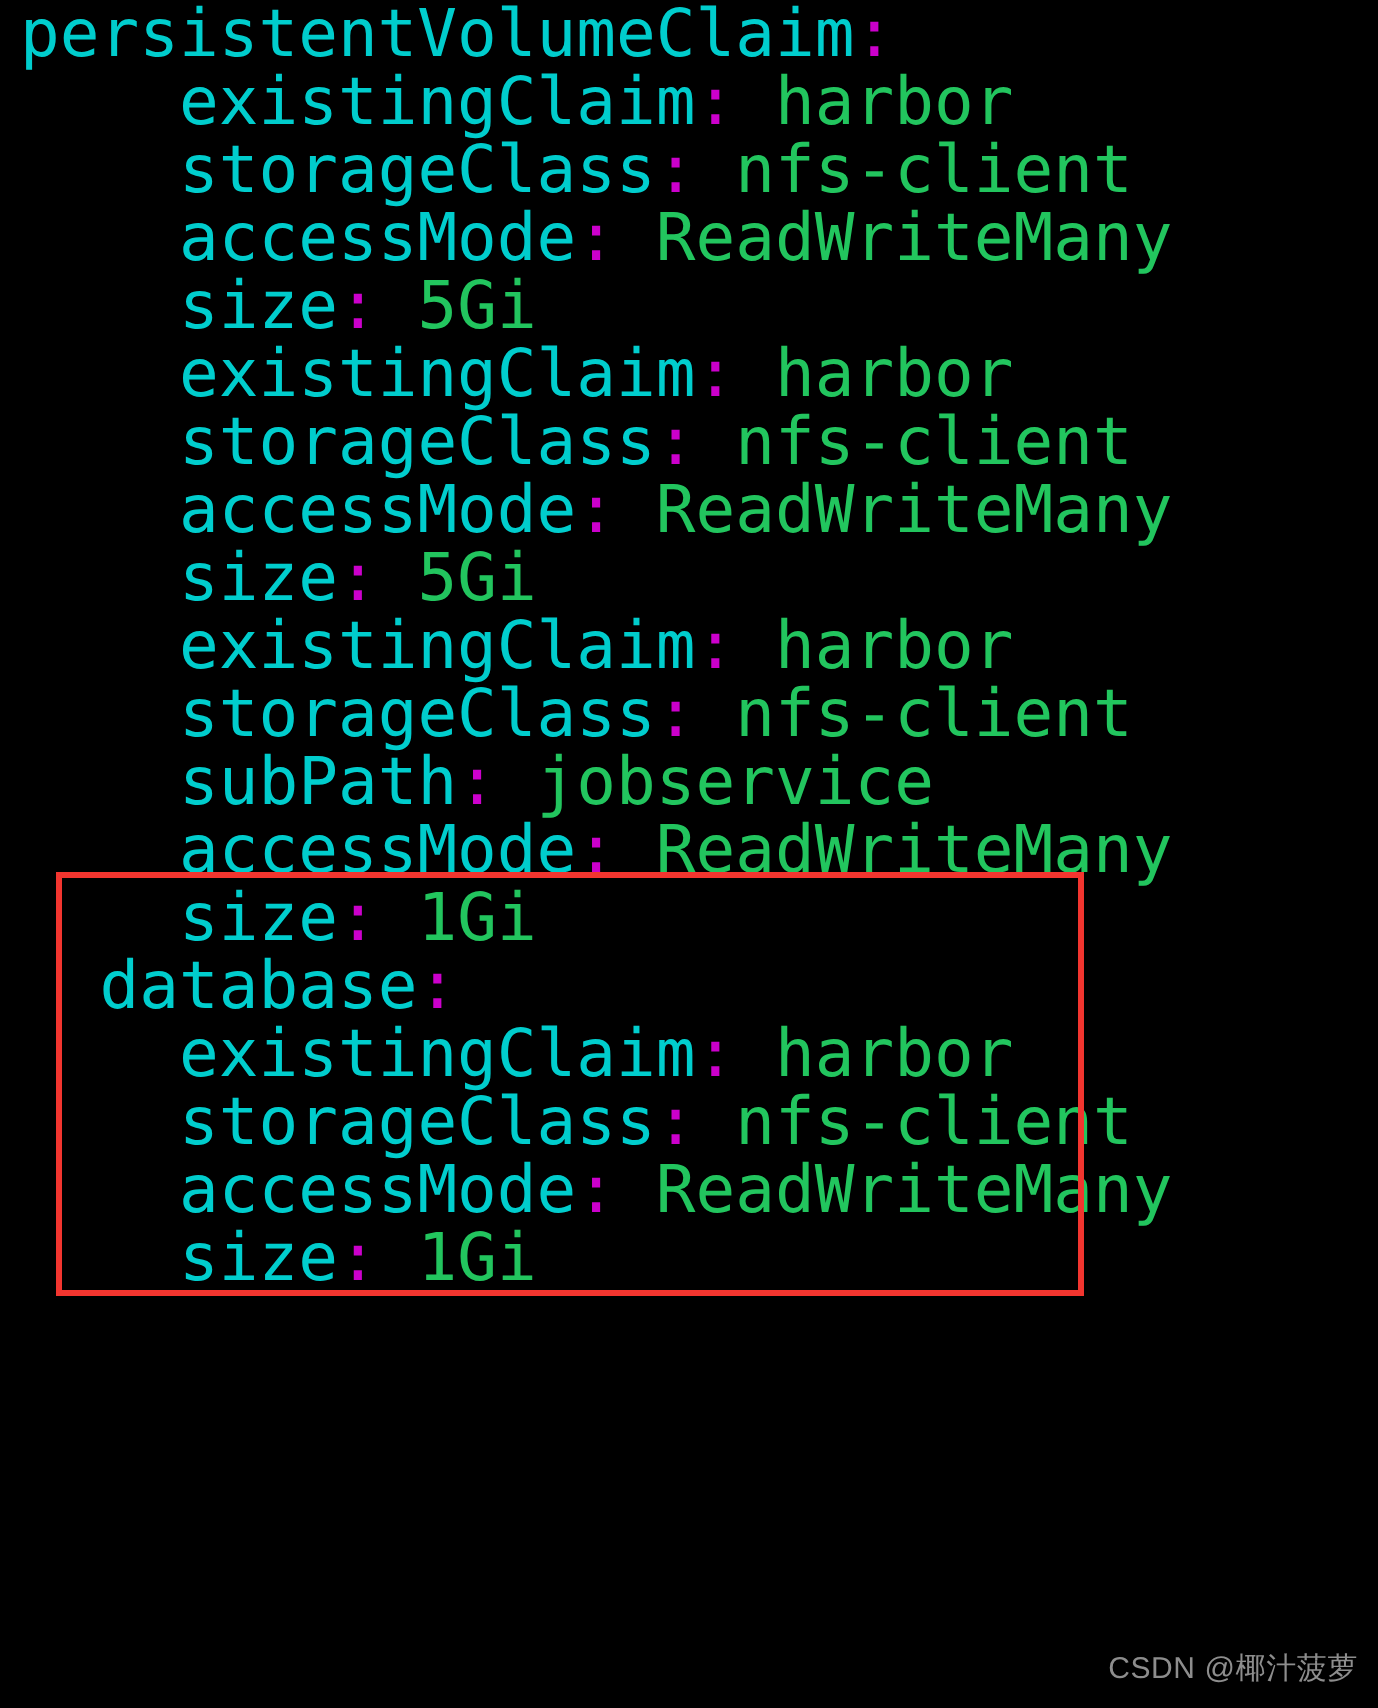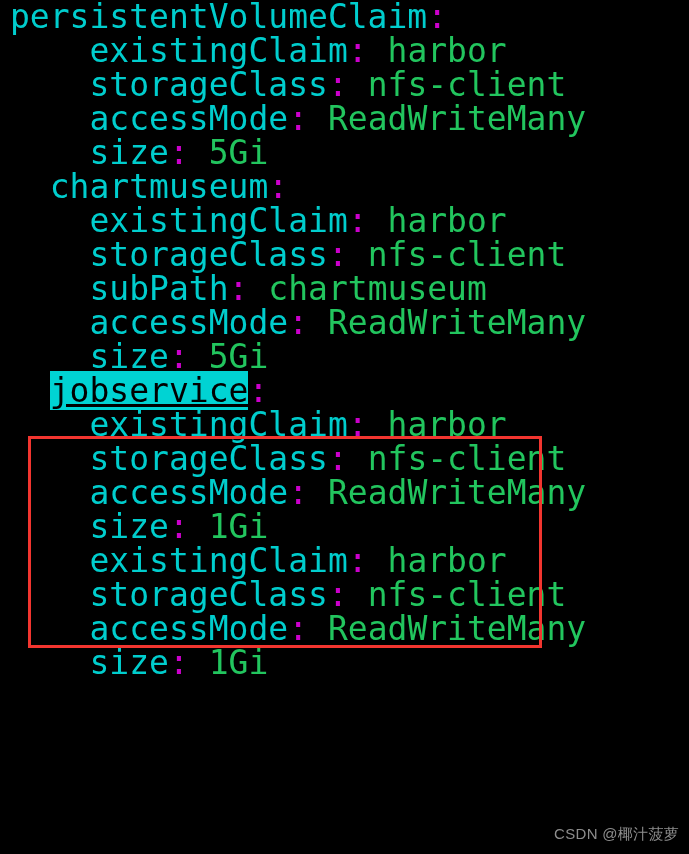--- a/index.html
+++ b/index.html
@@ -84,31 +84,30 @@
 <body>
 
 <div id="terminal">
 
   <div class="code-area" id="code-area">
       <div class="code-line"><span class="indent"></span><span class="yaml-key">persistentVolumeClaim</span><span class="yaml-colon">:</span><span class="yaml-value"></span></div>
       <div class="code-line"><span class="indent">    </span><span class="yaml-key">existingClaim</span><span class="yaml-colon">:</span><span class="yaml-value"> harbor</span></div>
       <div class="code-line"><span class="indent">    </span><span class="yaml-key">storageClass</span><span class="yaml-colon">:</span><span class="yaml-value"> nfs-client</span></div>
       <div class="code-line"><span class="indent">    </span><span class="yaml-key">accessMode</span><span class="yaml-colon">:</span><span class="yaml-value"> ReadWriteMany</span></div>
       <div class="code-line"><span class="indent">    </span><span class="yaml-key">size</span><span class="yaml-colon">:</span><span class="yaml-value"> 5Gi</span></div>
-      <div class="code-line"><span class="indent">  </span><span class="yaml-key">chartmuseum</span><span class="yaml-colon">:</span><span class="yaml-value"></span></div>
-      <div class="code-line"><span class="indent">    </span><span class="yaml-key">existingClaim</span><span class="yaml-colon">:</span><span class="yaml-value"> harbor</span></div>
-      <div class="code-line"><span class="indent">    </span><span class="yaml-key">storageClass</span><span class="yaml-colon">:</span><span class="yaml-value"> nfs-client</span></div>
-      <div class="code-line"><span class="indent">    </span><span class="yaml-key">subPath</span><span class="yaml-colon">:</span><span class="yaml-value"> chartmuseum</span></div>
-      <div class="code-line"><span class="indent">    </span><span class="yaml-key">accessMode</span><span class="yaml-colon">:</span><span class="yaml-value"> ReadWriteMany</span></div>
-      <div class="code-line"><span class="indent">    </span><span class="yaml-key">size</span><span class="yaml-colon">:</span><span class="yaml-value"> 5Gi</span></div>
-      <div class="code-line"><span class="indent">  </span><span class="yaml-key highlighted">jobservice</span><span class="yaml-colon">:</span><span class="yaml-value"></span></div>
       <div class="code-line"><span class="indent">    </span><span class="yaml-key">existingClaim</span><span class="yaml-colon">:</span><span class="yaml-value"> harbor</span></div>
       <div class="code-line"><span class="indent">    </span><span class="yaml-key">storageClass</span><span class="yaml-colon">:</span><span class="yaml-value"> nfs-client</span></div>
       <div class="code-line"><span class="indent">    </span><span class="yaml-key">accessMode</span><span class="yaml-colon">:</span><span class="yaml-value"> ReadWriteMany</span></div>
+      <div class="code-line"><span class="indent">    </span><span class="yaml-key">size</span><span class="yaml-colon">:</span><span class="yaml-value"> 5Gi</span></div>
+      <div class="code-line"><span class="indent">    </span><span class="yaml-key">existingClaim</span><span class="yaml-colon">:</span><span class="yaml-value"> harbor</span></div>
+      <div class="code-line"><span class="indent">    </span><span class="yaml-key">storageClass</span><span class="yaml-colon">:</span><span class="yaml-value"> nfs-client</span></div>
+      <div class="code-line"><span class="indent">    </span><span class="yaml-key">subPath</span><span class="yaml-colon">:</span><span class="yaml-value"> jobservice</span></div>
+      <div class="code-line"><span class="indent">    </span><span class="yaml-key">accessMode</span><span class="yaml-colon">:</span><span class="yaml-value"> ReadWriteMany</span></div>
       <div class="code-line"><span class="indent">    </span><span class="yaml-key">size</span><span class="yaml-colon">:</span><span class="yaml-value"> 1Gi</span></div>
+      <div class="code-line"><span class="indent">  </span><span class="yaml-key">database</span><span class="yaml-colon">:</span><span class="yaml-value"></span></div>
       <div class="code-line"><span class="indent">    </span><span class="yaml-key">existingClaim</span><span class="yaml-colon">:</span><span class="yaml-value"> harbor</span></div>
       <div class="code-line"><span class="indent">    </span><span class="yaml-key">storageClass</span><span class="yaml-colon">:</span><span class="yaml-value"> nfs-client</span></div>
       <div class="code-line"><span class="indent">    </span><span class="yaml-key">accessMode</span><span class="yaml-colon">:</span><span class="yaml-value"> ReadWriteMany</span></div>
       <div class="code-line"><span class="indent">    </span><span class="yaml-key">size</span><span class="yaml-colon">:</span><span class="yaml-value"> 1Gi</span></div>
     </div>
 
   <div id="highlight-box"></div>
 
   <div id="watermark">CSDN @椰汁菠萝</div>
 

